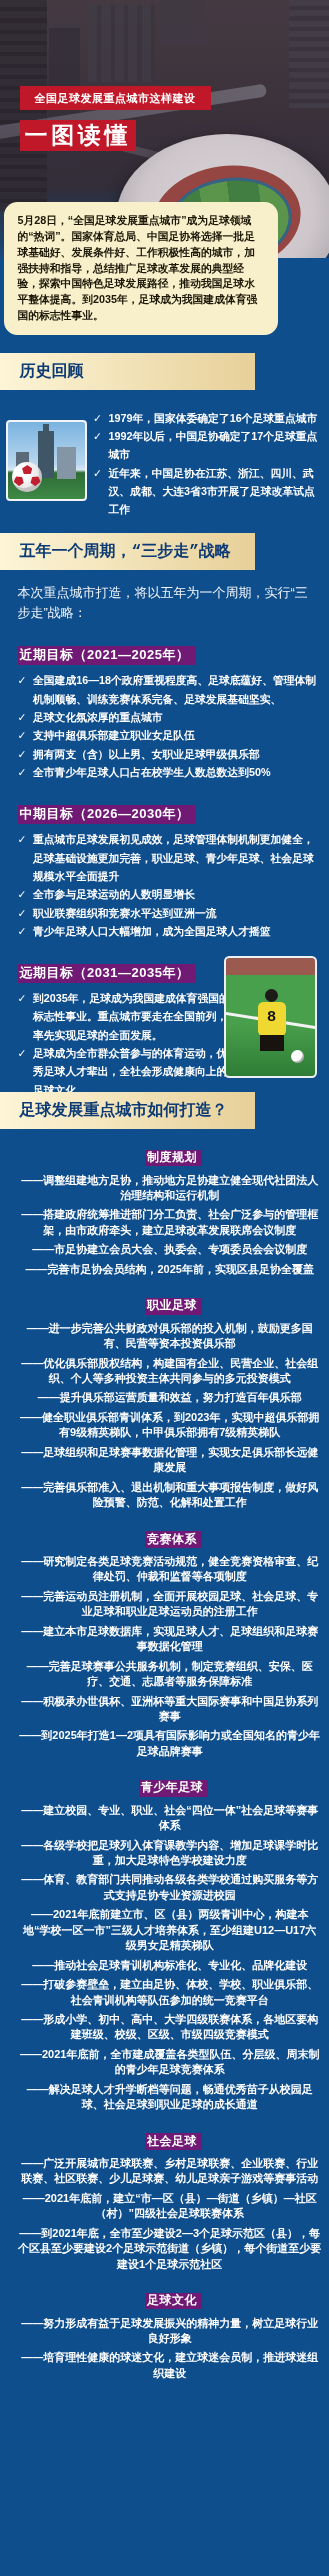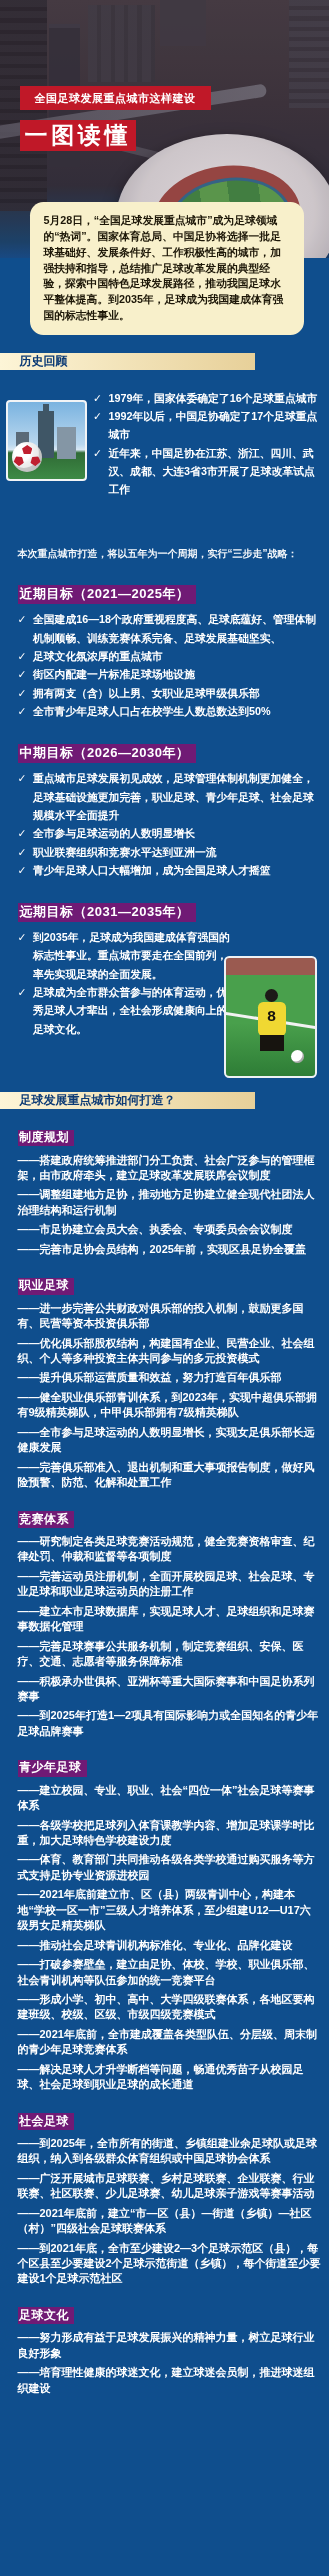--- a/index.html
+++ b/index.html
@@ -24,26 +24,26 @@
   .stadium .pitch{position:absolute;left:52px;top:44px;width:118px;height:81px;border-radius:50%;
            background:linear-gradient(90deg,#3e8a43 0 28%,#59a34f 28% 52%,#3e8a43 52% 78%,#59a34f 78%);
            transform:rotate(-8deg);border:3.1px solid #2f6b8f;}
   .hero .tint{position:absolute;inset:0;background:rgba(110,30,45,.10);}
   .banner{position:absolute;left:19.6px;top:86px;background:#c01828;color:#fff;font-weight:bold;
           font-size:11px;line-height:24px;padding:0 15px;letter-spacing:0.5px;white-space:nowrap;text-align:right;}
   .badge{position:absolute;left:19.6px;top:120px;background:#c01828;color:#fff;font-weight:bold;
          font-size:23px;line-height:31px;padding:0 5px;letter-spacing:3.6px;}
   
   .card{background:#f8f0cb;border-radius:13.4px;box-sizing:border-box;}
-  .intro{position:absolute;left:30px;top:202px;width:274px;padding:11.3px 13.4px;color:#1d1708;
+  .intro{position:absolute;left:4px;top:202px;width:274px;padding:11.3px 13.4px;color:#1d1708;
          font-size:10.8px;font-weight:700;line-height:1.46;}
   
-  .bar{width:255px;height:17px;background:linear-gradient(90deg,#fdf5d7,#e7d099);
+  .bar{width:255px;height:37px;background:linear-gradient(90deg,#fdf5d7,#e7d099);
        display:flex;align-items:center;padding-left:19.6px;box-sizing:border-box;
-       font-family:Liberation Mono, monospace;font-weight:bold;font-size:12px;color:#0b3a75;}
+       font-family:Liberation Mono, monospace;font-weight:bold;font-size:16px;color:#0b3a75;}
   section{position:absolute;left:0;width:330px;}
   #sec-history{top:353px;}
   #sec-strategy{top:533px;}
   #sec-build{top:1092px;}
   
   .hist-row{position:relative;margin-top:18.5px;min-height:134px;}
   .hist-photo{position:absolute;left:6.2px;top:11.3px;width:77px;height:77px;border:2.6px solid #f2f4f6;
               border-radius:4.1px;overflow:hidden;background:linear-gradient(180deg,#7ab3e0 0%,#b9d7ee 55%,#d9e8f4 62%,#2f6b35 66%,#3e8a46 100%);}
   .hist-photo .t1{position:absolute;left:30px;top:9.3px;width:15.5px;height:47px;background:#3f5666;}
   .hist-photo .t1:before{content:"";position:absolute;left:4.6px;top:-7.2px;width:6.2px;height:7.2px;background:#3f5666;}
@@ -53,37 +53,37 @@
         background:radial-gradient(circle at 35% 35%,#ffffff 0 28%,#f0f0f0 40%,#d8d8d8 100%);
         box-shadow:inset -3.1px -4.1px 0 rgba(0,0,0,.15);}
   .ball i{position:absolute;width:10.3px;height:9.3px;background:#c02030;
           clip-path:polygon(50% 0,100% 38%,82% 100%,18% 100%,0 38%);}
   .ball .p1{left:9.8px;top:3.1px;} .ball .p2{left:2.1px;top:14.4px;transform:rotate(40deg);} .ball .p3{left:17.5px;top:14.4px;transform:rotate(-40deg);}
   .clist{margin:0 8.2px 0 17.5px;color:#fff;font-size:10.8px;font-weight:700;line-height:1.7;}
   .hist-row .clist{margin-left:93px;margin-top:5.2px;}
   .check{position:relative;margin:0;padding-left:15.5px;}
   .check .m{position:absolute;left:0;top:0;font-weight:900;}
   
-  .lead{margin:13.4px 9.3px 0 17.5px;color:#f2f6fa;font-size:10px;font-weight:700;line-height:1.5;}
+  .lead{margin:13.4px 9.3px 0 17.5px;color:#f2f6fa;font-size:13px;font-weight:400;line-height:1.5;}
   .chip{display:inline-block;margin:7.2px 0 0 17.5px;background:#701a75;color:#fff;
         font-weight:800;font-size:13px;line-height:1.1;padding:2.1px 6.2px 2.6px 2.1px;letter-spacing:0.5px;}
   .phase{margin-top:16.5px;}
   .phase .clist{margin-top:6.2px;}
   .phase:last-child .clist{padding-right:89px;}
   .kid-photo{position:absolute;right:13.4px;top:423px;width:89px;height:118px;border:2.1px solid #eef1f4;
              border-radius:5.2px;overflow:hidden;background:linear-gradient(180deg,#9a5a50 0 14%,#49a04c 14% 55%,#2e7d36 100%);}
   .kid-photo .line{position:absolute;left:-10.3px;top:62px;width:124px;height:2.6px;background:#f2f2f2;transform:rotate(9deg);}
   .kid-photo .head{position:absolute;left:39px;top:31px;width:13.4px;height:13.4px;border-radius:50%;background:#1d1a18;}
   .kid-photo .shirt{position:absolute;left:32px;top:44px;width:28px;height:34px;border-radius:5.2px;background:#f0d832;}
   .kid-photo .num{position:absolute;left:32px;top:49px;width:28px;text-align:center;font-weight:900;font-size:15.5px;color:#14110e;}
   .kid-photo .shorts{position:absolute;left:34px;top:77px;width:24px;height:15.5px;background:#17140f;}
   .kid-photo .kball{position:absolute;left:65px;top:92px;width:13.4px;height:13.4px;border-radius:50%;
               background:radial-gradient(circle at 38% 32%,#fff 55%,#cfcfcf 100%);box-shadow:inset -1.5px -1.5px 0 rgba(0,0,0,.3);}
   
-  .group{margin-top:13.4px;}
+  .group{margin-top:13.4px;text-align:center;}
   .chip.small{font-size:12px;margin-left:17.5px;padding:1.5px 5.2px 2.1px 1.5px;}
   .dlist{margin:6.2px 8.2px 0 17.5px;color:#fff;font-size:11px;font-weight:700;line-height:1.40;}
   .dash{margin:0 0 4.1px 0;}
 </style>
 </head>
 <body>
 
 <div id="poster">
 
   <div class="hero">
@@ -132,38 +132,39 @@
           </p>
           <p class="check">
             <span class="m">✓</span>
             <span>近年来，中国足协在江苏、浙江、四川、武汉、成都、大连3省3市开展了足球改革试点工作</span>
           </p>
         </div>
     </div>
   </section>
 
   <section id="sec-strategy">
+    <div class="bar">五年一个周期，“三步走”战略</div>
     <p class="lead">本次重点城市打造，将以五年为一个周期，实行“三步走”战略：</p>
     <div>
 
     <div class="phase">
           <div class="chip">近期目标（2021—2025年）</div>
           <div class="clist">
 
           <p class="check">
                 <span class="m">✓</span>
                 <span>全国建成16—18个政府重视程度高、足球底蕴好、管理体制机制顺畅、训练竞赛体系完备、足球发展基础坚实、</span>
               </p>
             <p class="check">
                 <span class="m">✓</span>
                 <span>足球文化氛浓厚的重点城市</span>
               </p>
             <p class="check">
                 <span class="m">✓</span>
-                <span>街区内配建一片标准足球场地设施</span>
+                <span>支持中超俱乐部建立职业女足队伍</span>
               </p>
             <p class="check">
                 <span class="m">✓</span>
                 <span>拥有两支（含）以上男、女职业足球甲级俱乐部</span>
               </p>
             <p class="check">
                 <span class="m">✓</span>
                 <span>全市青少年足球人口占在校学生人数总数达到50%</span>
               </p>
           </div>
@@ -216,35 +217,35 @@
   </section>
 
   <section id="sec-build">
     <div class="bar">足球发展重点城市如何打造？</div>
     <div>
 
     <div class="group">
           <div class="chip small">制度规划</div>
           <div class="dlist">
 
-          <p class="dash">——搭建政府统筹推进部门分工负责、社会广泛参与的管理框架，由市政府牵头，建立足球改革发展联席会议制度</p>
-            <p class="dash">——调整组建地方足协，推动地方足协建立健全现代社团法人治理结构和运行机制</p>
+          <p class="dash">——调整组建地方足协，推动地方足协建立健全现代社团法人治理结构和运行机制</p>
+            <p class="dash">——搭建政府统筹推进部门分工负责、社会广泛参与的管理框架，由市政府牵头，建立足球改革发展联席会议制度</p>
             <p class="dash">——市足协建立会员大会、执委会、专项委员会会议制度</p>
             <p class="dash">——完善市足协会员结构，2025年前，实现区县足协全覆盖</p>
           </div>
         </div>
         <div class="group">
           <div class="chip small">职业足球</div>
           <div class="dlist">
 
           <p class="dash">——进一步完善公共财政对俱乐部的投入机制，鼓励更多国有、民营等资本投资俱乐部</p>
             <p class="dash">——优化俱乐部股权结构，构建国有企业、民营企业、社会组织、个人等多种投资主体共同参与的多元投资模式</p>
             <p class="dash">——提升俱乐部运营质量和效益，努力打造百年俱乐部</p>
             <p class="dash">——健全职业俱乐部青训体系，到2023年，实现中超俱乐部拥有9级精英梯队，中甲俱乐部拥有7级精英梯队</p>
-            <p class="dash">——全市参与足球运动的人数明显增长，实现女足俱乐部长远健康发展</p>
+            <p class="dash">——足球组织和足球赛事数据化管理，实现女足俱乐部长远健康发展</p>
             <p class="dash">——完善俱乐部准入、退出机制和重大事项报告制度，做好风险预警、防范、化解和处置工作</p>
           </div>
         </div>
         <div class="group">
           <div class="chip small">竞赛体系</div>
           <div class="dlist">
 
             <p class="dash">——研究制定各类足球竞赛活动规范，健全竞赛资格审查、纪律处罚、仲裁和监督等各项制度</p>
             <p class="dash">——完善运动员注册机制，全面开展校园足球、社会足球、专业足球和职业足球运动员的注册工作</p>
             <p class="dash">——建立本市足球数据库，实现足球人才、足球组织和足球赛事数据化管理</p>
@@ -265,21 +266,20 @@
             <p class="dash">——打破参赛壁垒，建立由足协、体校、学校、职业俱乐部、社会青训机构等队伍参加的统一竞赛平台</p>
             <p class="dash">——形成小学、初中、高中、大学四级联赛体系，各地区要构建班级、校级、区级、市级四级竞赛模式</p>
             <p class="dash">——2021年底前，全市建成覆盖各类型队伍、分层级、周末制的青少年足球竞赛体系</p>
             <p class="dash">——解决足球人才升学断档等问题，畅通优秀苗子从校园足球、社会足球到职业足球的成长通道</p>
           </div>
         </div>
         <div class="group">
           <div class="chip small">社会足球</div>
           <div class="dlist">
 
-          <p class="dash">——到2025年，全市所有的街道、乡镇组建业余足球队或足球组织，纳入到各级群众体育组织或中国足球协会体系</p>
             <p class="dash">——广泛开展城市足球联赛、乡村足球联赛、企业联赛、行业联赛、社区联赛、少儿足球赛、幼儿足球亲子游戏等赛事活动</p>
             <p class="dash">——2021年底前，建立“市—区（县）—街道（乡镇）—社区（村）”四级社会足球联赛体系</p>
             <p class="dash">——到2021年底，全市至少建设2—3个足球示范区（县），每个区县至少要建设2个足球示范街道（乡镇），每个街道至少要建设1个足球示范社区</p>
           </div>
         </div>
         <div class="group">
           <div class="chip small">足球文化</div>
           <div class="dlist">
 
           <p class="dash">——努力形成有益于足球发展振兴的精神力量，树立足球行业良好形象</p>

